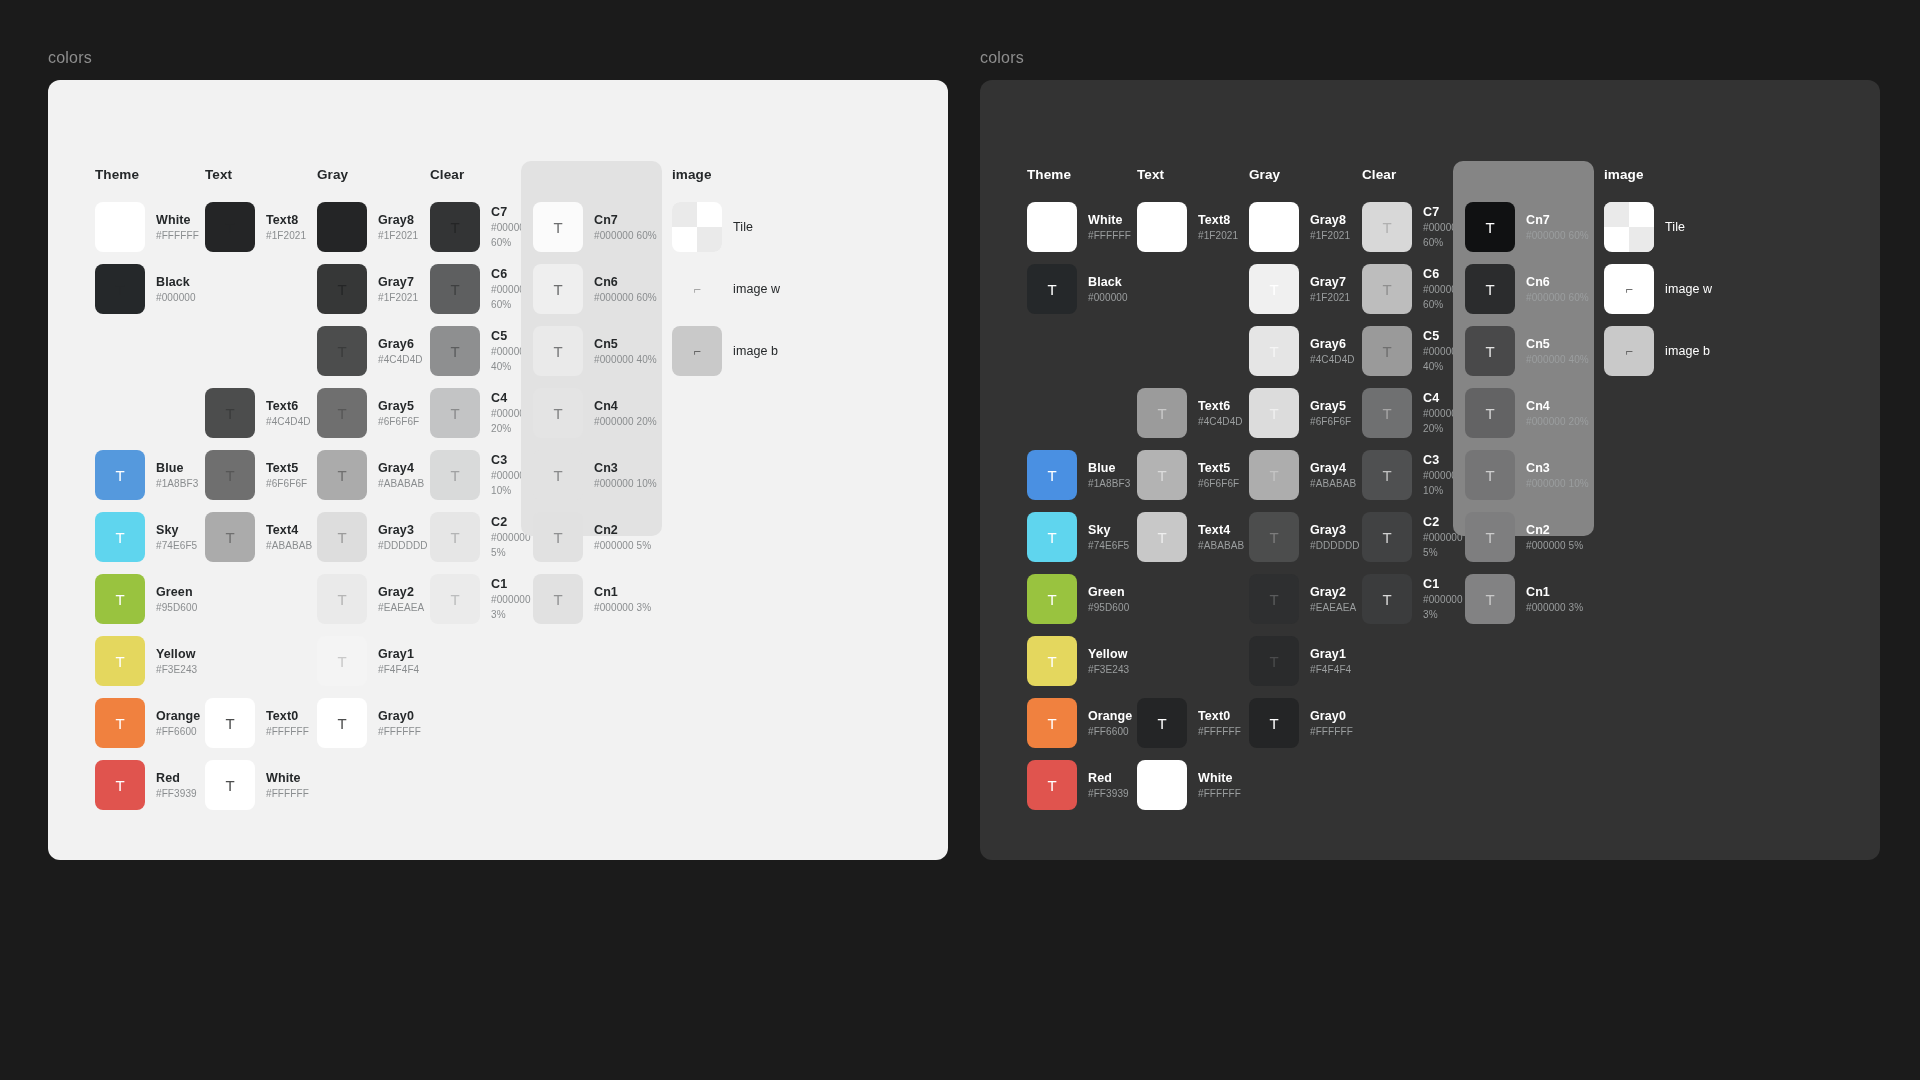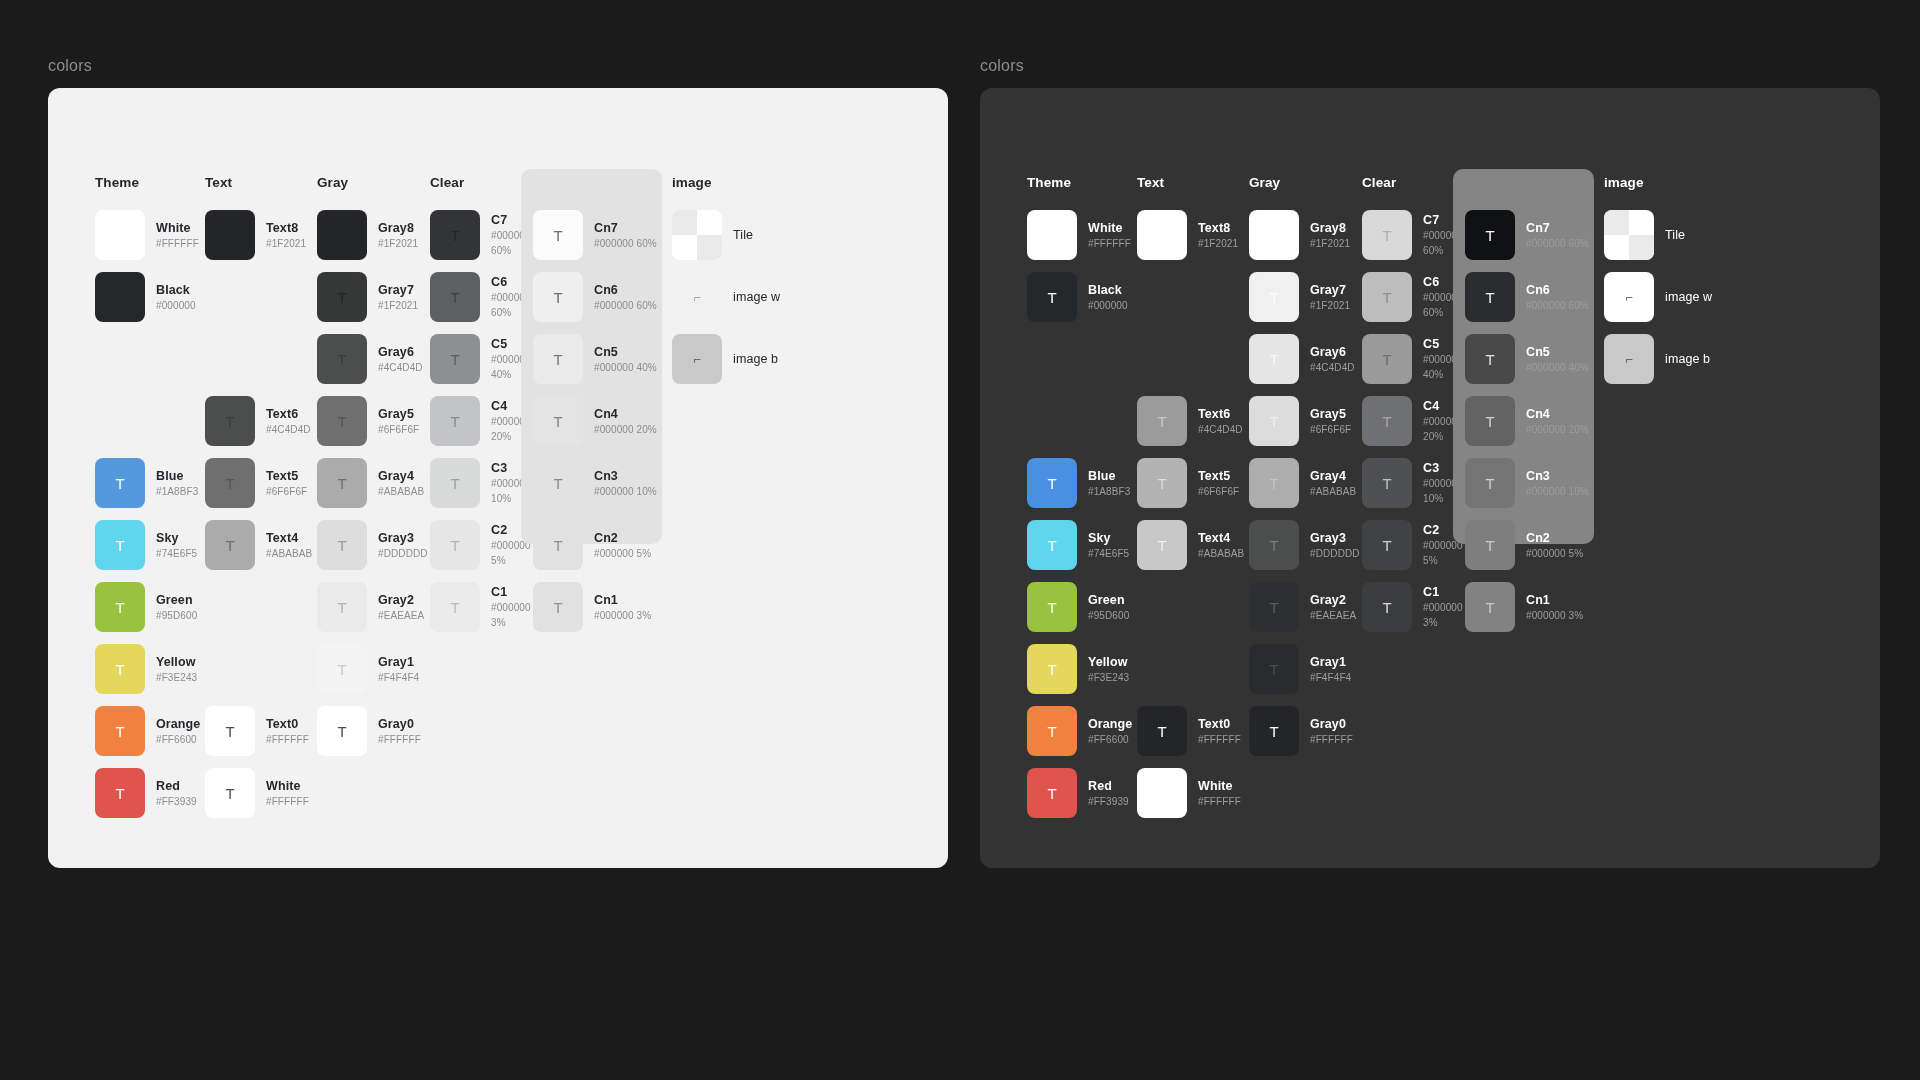--- a/index.html
+++ b/index.html
@@ -4,21 +4,21 @@
 <style>
   * { box-sizing: border-box; margin: 0; padding: 0; }
   html, body {
     width: 1920px; height: 1080px;
     background: #1b1b1b;
     font-family: "Liberation Sans", sans-serif;
     overflow: hidden;
   }
   .stage { position: relative; width: 1920px; height: 1080px; }
 
-  .panel { position: absolute; top: 88px; }
+  .panel { position: absolute; top: 80px; }
   .panel-title {
     position: absolute; top: -31px; left: 0;
     font-size: 16px; color: #8d8d8d; letter-spacing: .2px;
   }
   .board { width: 900px; height: 780px; border-radius: 12px; position: relative; }
   .board.light { background: #f2f2f2; }
   .board.dark  { background: #333333; }
 
   .panel-left  { left: 48px; }
   .panel-right { left: 980px; }

